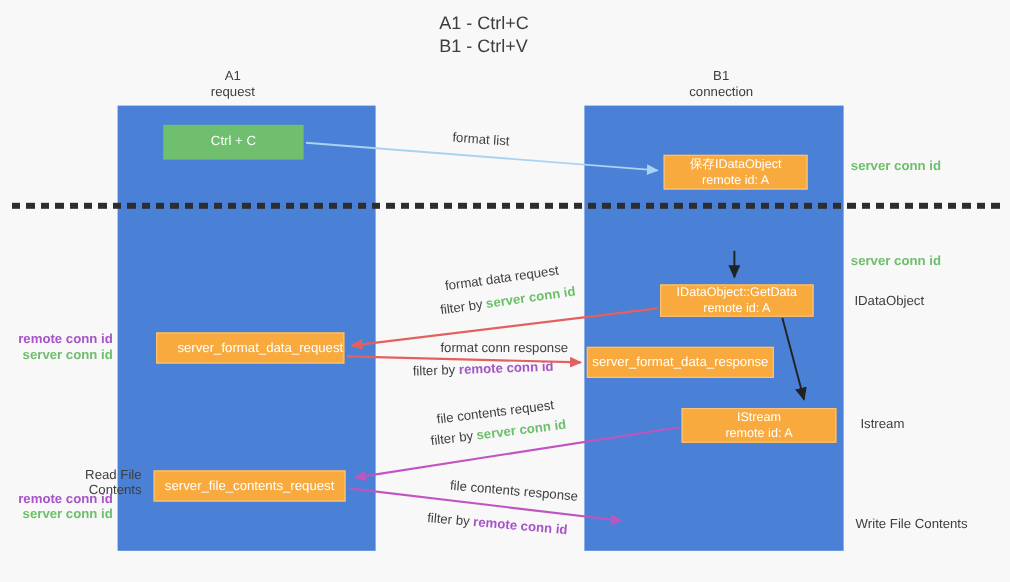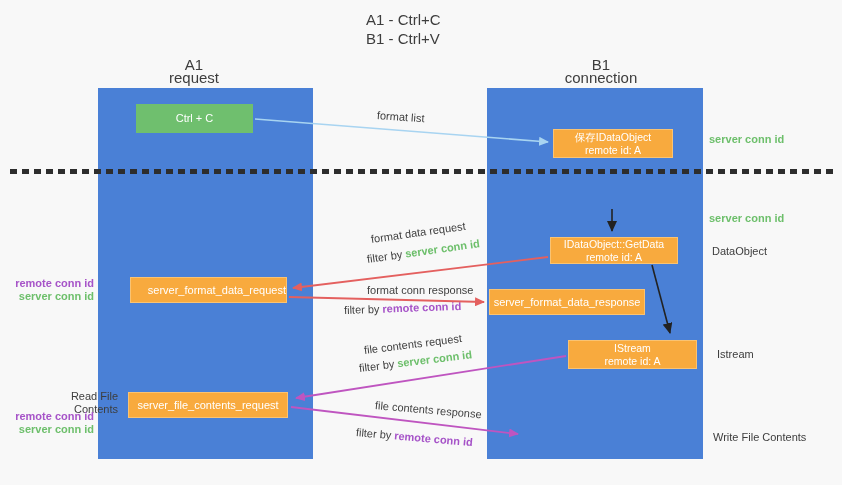--- a/index.html
+++ b/index.html
@@ -1,20 +1,20 @@
 <!DOCTYPE html>
 <html><head>
 <meta charset="utf-8">
 <style>
   html,body{margin:0;padding:0;}
   body{background:#f8f8f8;font-family:"Liberation Sans","DejaVu Sans",sans-serif;}
   #canvas{position:relative;width:842px;height:485px;background:#f8f8f8;overflow:hidden;}
 
   .title{position:absolute;left:366px;top:10px;font-size:15px;line-height:19px;color:#3d3d3d;}
-  .lane-header{position:absolute;top:58px;width:120px;text-align:center;font-size:15px;line-height:13px;color:#3d3d3d;}
+  .lane-header{position:absolute;top:58px;width:120px;text-align:center;font-size:11px;line-height:13px;color:#3d3d3d;}
   .lane{position:absolute;top:88px;height:371px;background:#4a80d6;z-index:1;}
   .lane.left{left:98px;width:215px;}
   .lane.right{left:487px;width:216px;}
 
   .dotted{position:absolute;left:10px;top:169px;width:824px;height:5px;z-index:2;
     background:repeating-linear-gradient(to right,#2d2d2d 0 7px,transparent 7px 12px);}
 
   .node{position:absolute;z-index:3;display:flex;flex-direction:column;align-items:center;justify-content:center;
     color:#fff;font-size:11px;line-height:13px;text-align:center;box-sizing:border-box;}
   .node.green{background:#6fbf6e;}
@@ -83,21 +83,21 @@
     <div class="l2">remote id: A</div>
   </div>
 
   <div class="node orange" style="left:128px;top:392px;width:160px;height:26px;">
     <div>server_file_contents_request</div>
   </div>
 
 
   <div class="slabel green-b" style="left:709px;top:133px;">server conn id</div>
   <div class="slabel green-b" style="left:709px;top:212px;">server conn id</div>
-  <div class="slabel" style="left:712px;top:245px;">DataObject</div>
+  <div class="slabel" style="left:712px;top:245px;">IDataObject</div>
   <div class="slabel" style="left:717px;top:348px;">Istream</div>
   <div class="slabel" style="left:713px;top:431px;">Write File Contents</div>
 
   <div class="left-col" style="top:277px;font-size:11px;">
     <div class="purple-b">remote conn id</div>
     <div class="green-b">server conn id</div>
   </div>
   <div class="left-col" style="top:390px;font-size:11px;color:#3d3d3d;margin-left:24px;">Read File Contents</div>
   <div class="left-col" style="top:410px;font-size:11px;">
     <div class="purple-b">remote conn id</div>

